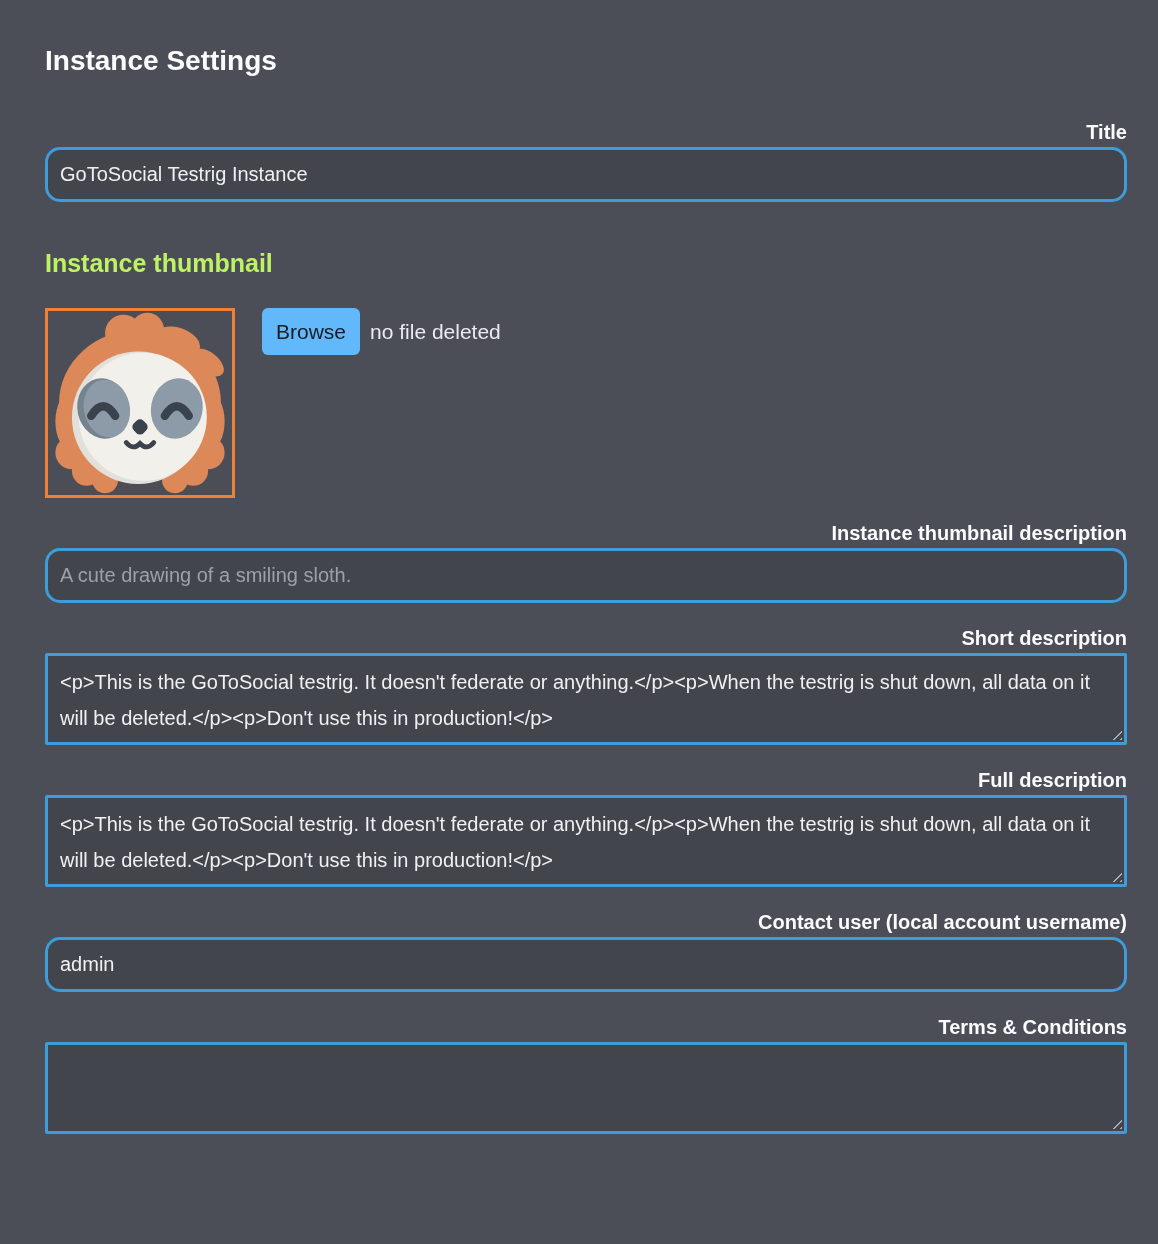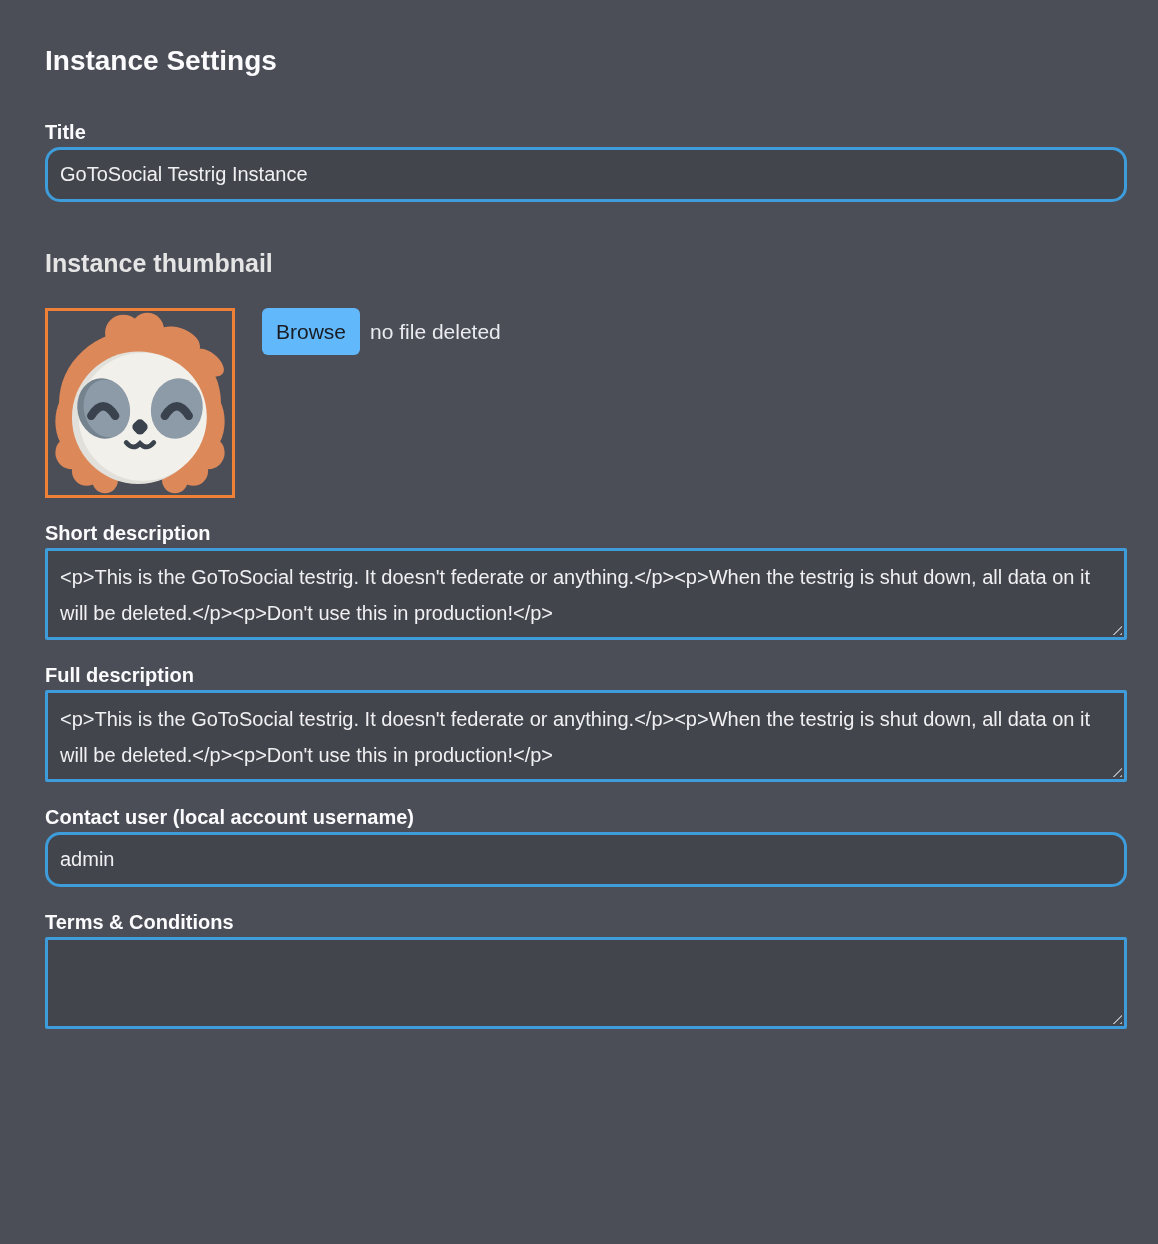--- a/index.html
+++ b/index.html
@@ -10,27 +10,27 @@
     overflow: hidden;
     font-family: "Liberation Sans", sans-serif;
   }
   .panel { padding: 44px 31px 0 45px; }
   h1 {
     margin: 0; font-size: 28px; line-height: 34px;
     font-weight: 700; color: #fbfbfd;
   }
   h2 {
     margin: 47px 0 0 0; font-size: 25px; line-height: 28px;
-    font-weight: 700; color: #e5e5e5;
+    font-weight: 700; color: #bef264;
   }
   .field { margin-top: 23px; }
   .field.first { margin-top: 42px; }
   label {
     display: block; font-weight: 700; font-size: 20px;
-    line-height: 24px; color: #fbfbfd; margin-bottom: 3px;
+    line-height: 24px; color: #fbfbfd; margin-bottom: 3px; text-align: right;
   }
   input[type="text"], textarea {
     width: 100%; background: #42454c;
     border: 3px solid #3e9cda; border-radius: 2px;
     color: #f0f0f2; font-size: 20px;
     font-family: "Liberation Sans", sans-serif;
     outline: none;
   }
   input[type="text"] { height: 55px; padding: 0 12px; border-radius: 15px; }
   input::placeholder { color: #9da0a8; opacity: 1; }
@@ -104,20 +104,24 @@
           <path d="M42.5 71.5 Q46.2 76 50 72 Q53.8 76 57.5 71.5" stroke="#39424d" stroke-width="2.6" fill="none" stroke-linecap="round"></path>
         </g>
       </svg>
     </div>
     <div class="file-row">
       <button class="browse-btn">Browse</button>
       <span class="file-status">no file deleted</span>
     </div>
   </div>
 
+  <div class="field">
+    <label>Instance thumbnail description</label>
+    <input type="text" placeholder="A cute drawing of a smiling sloth." style="">
+  </div>
 
   <div class="field">
     <label>Short description</label>
     <div class="textarea-wrap">
       <textarea style="">&lt;p&gt;This is the GoToSocial testrig. It doesn't federate or anything.&lt;/p&gt;&lt;p&gt;When the testrig is shut down, all data on it will be deleted.&lt;/p&gt;&lt;p&gt;Don't use this in production!&lt;/p&gt;</textarea>
       <div class="grip"></div>
     </div>
   </div>
 
   <div class="field">

